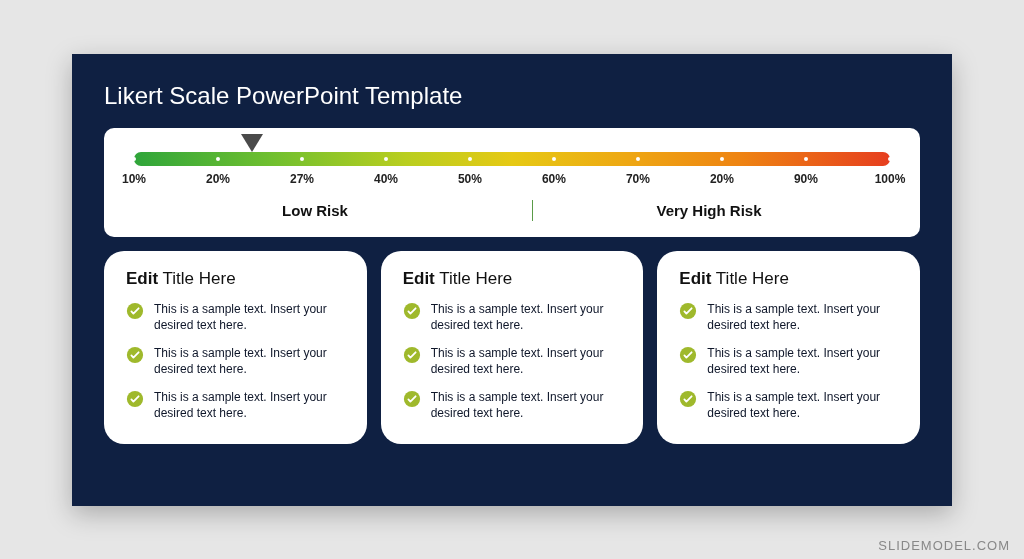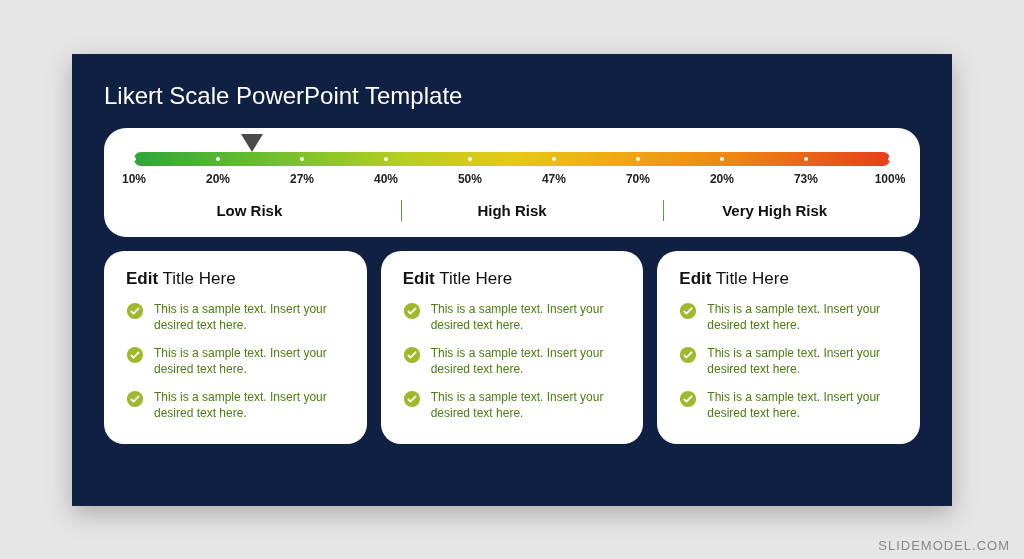--- a/index.html
+++ b/index.html
@@ -6,21 +6,21 @@
   html, body { width: 1024px; height: 559px; font-family: "Segoe UI", Arial, sans-serif; }
   body { background: #e6e6e6; display: flex; align-items: center; justify-content: center; position: relative; }
   .slide {
     width: 880px; height: 452px; background: #0f2042;
     box-shadow: 0 8px 24px rgba(0,0,0,0.25);
     padding: 28px 32px 24px 32px;
     position: relative;
   }
   .title { color: #fff; font-size: 24px; font-weight: 400; margin-bottom: 18px; }
   .scale-card {
-    background: #fff; border-radius: 22px; padding: 24px 30px 14px 30px;
+    background: #fff; border-radius: 10px; padding: 24px 30px 14px 30px;
     margin-bottom: 14px;
   }
   .scale-area { position: relative; }
   .gradient-bar {
     height: 14px; border-radius: 7px;
     background: linear-gradient(90deg,#2fa53a 0%,#6fbf2f 18%,#b9ce1f 36%,#e6c914 50%,#eea813 65%,#ee8412 80%,#e63e1f 100%);
     position: relative;
   }
   .tick {
     position: absolute; top: 50%; transform: translate(-50%,-50%);
@@ -47,21 +47,21 @@
   .cards-row { display: flex; gap: 14px; }
   .card {
     flex: 1; background: #fff; border-radius: 20px;
     padding: 18px 22px 22px 22px;
   }
   .card-title { font-size: 17px; color: #111; margin-bottom: 12px; }
   .card-title .b { font-weight: 800; }
   .bullet { display: flex; align-items: flex-start; gap: 10px; margin-bottom: 12px; }
   .bullet:last-child { margin-bottom: 0; }
   .check-icon { flex: 0 0 18px; width: 18px; height: 18px; margin-top: 1px; }
-  .bullet-text { font-size: 12px; line-height: 1.35; color: #4d7c0f; }
+  .bullet-text { font-size: 12px; line-height: 1.35; color: #0f172a; }
   .watermark {
     position: absolute; right: 14px; bottom: 6px;
     font-size: 13px; letter-spacing: 1px; color: #888;
   }
 </style>
 </head>
 <body>
 
 <div class="slide">
   <div class="title">Likert Scale PowerPoint Template</div>
@@ -78,36 +78,35 @@
         <span class="tick" style="left:66.66%"></span>
         <span class="tick" style="left:77.77%"></span>
         <span class="tick" style="left:88.88%"></span>
         <span class="tick" style="left:100%"></span>
       </div>
       <span class="tick-label" style="left:0%">10%</span>
       <span class="tick-label" style="left:11.11%">20%</span>
       <span class="tick-label" style="left:22.22%">27%</span>
       <span class="tick-label" style="left:33.33%">40%</span>
       <span class="tick-label" style="left:44.44%">50%</span>
-      <span class="tick-label" style="left:55.55%">47%</span>
+      <span class="tick-label" style="left:55.55%">60%</span>
       <span class="tick-label" style="left:66.66%">70%</span>
       <span class="tick-label" style="left:77.77%">20%</span>
-      <span class="tick-label" style="left:88.88%">73%</span>
+      <span class="tick-label" style="left:88.88%">90%</span>
       <span class="tick-label" style="left:100%">100%</span>
 
       <span class="marker" id="scale-marker" style="left: 15.5556%;">
         <svg width="22" height="18" viewBox="0 0 22 18">
           <polygon points="0,0 22,0 11,18" fill="#4a4a4a"></polygon>
         </svg>
       </span>
     </div>
 
     <div class="risk-row">
       <div class="risk-cell">Low Risk</div>
-      <div class="risk-cell">High Risk</div>
       <div class="risk-cell">Very High Risk</div>
     </div>
   </div>
 
   <div class="cards-row">
     <div class="card">
       <div class="card-title">
         <span class="b">Edit</span><span> Title Here</span>
       </div>
       <div class="bullet">

